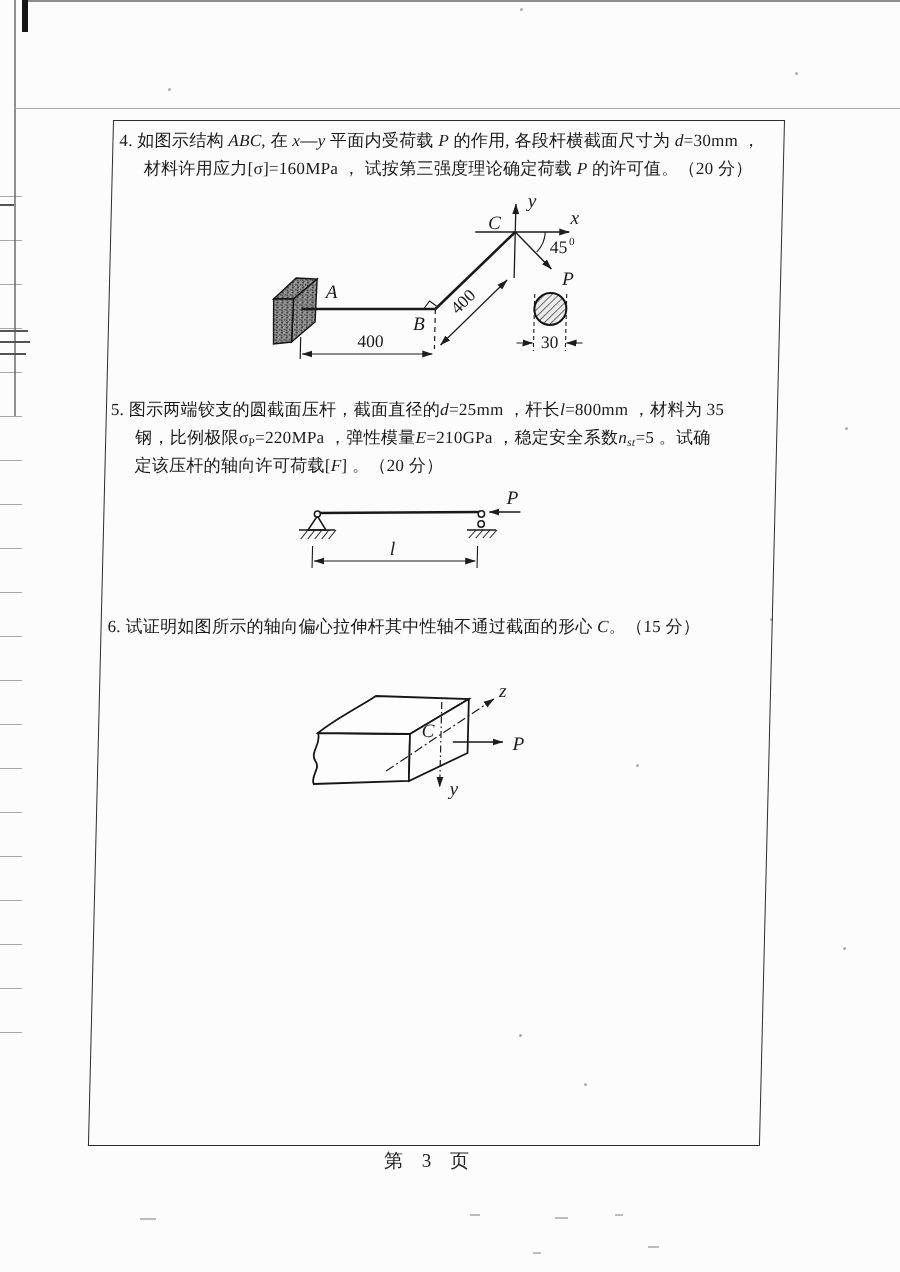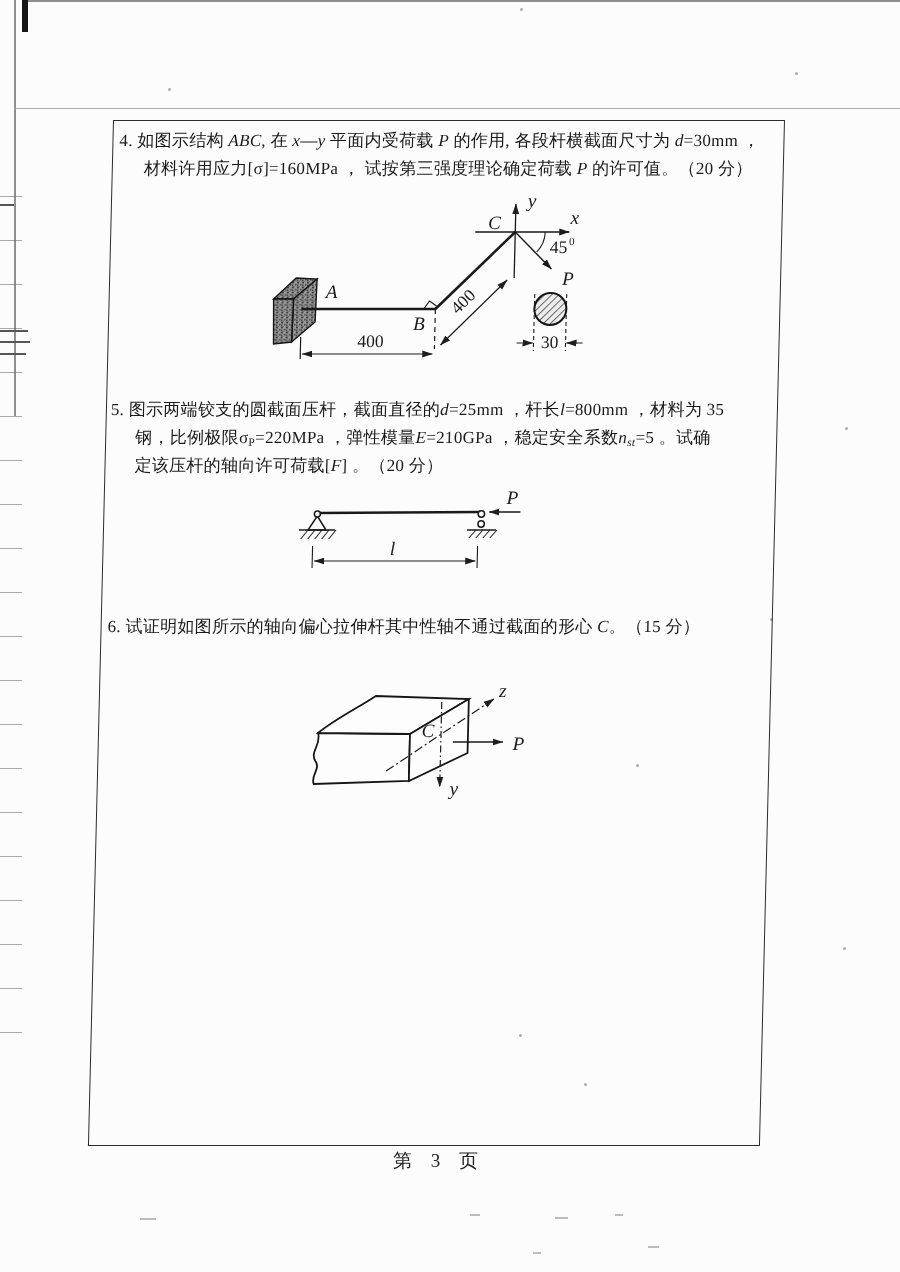--- a/index.html
+++ b/index.html
@@ -16,21 +16,21 @@
   .speck{position:absolute;width:3px;height:3px;border-radius:50%;background:#8a8a8a;opacity:.7;}
   .smudge{position:absolute;height:1.5px;background:#9a9a9a;opacity:.65;}
   
   .content-box{position:absolute;left:113px;top:120px;width:670px;height:1024px;
       border:1.7px solid #2c2c2c;transform:skewX(-1.4deg);transform-origin:0 0;}
   .qtext{position:absolute;font-size:17px;line-height:22px;white-space:nowrap;letter-spacing:.3px;color:#191919;}
   .seg-i{font-style:italic;}
   .seg-sub{font-size:.68em;vertical-align:-.3em;}
   .seg-isub{font-style:italic;font-size:.68em;vertical-align:-.3em;}
   .fig{position:absolute;}
-  .footer{position:absolute;left:364px;top:1148px;width:150px;text-align:center;
+  .footer{position:absolute;left:355px;top:1148px;width:150px;text-align:center;
       font-size:19px;letter-spacing:7px;color:#222;}
   svg text{font-family:"Liberation Serif","DejaVu Serif",serif;fill:#1a1a1a;}
   .lbl-i{font-style:italic;font-size:19px;}
   .lbl-n{font-size:17.5px;}
 </style>
 </head>
 <body>
 
 <div class="page">
 

